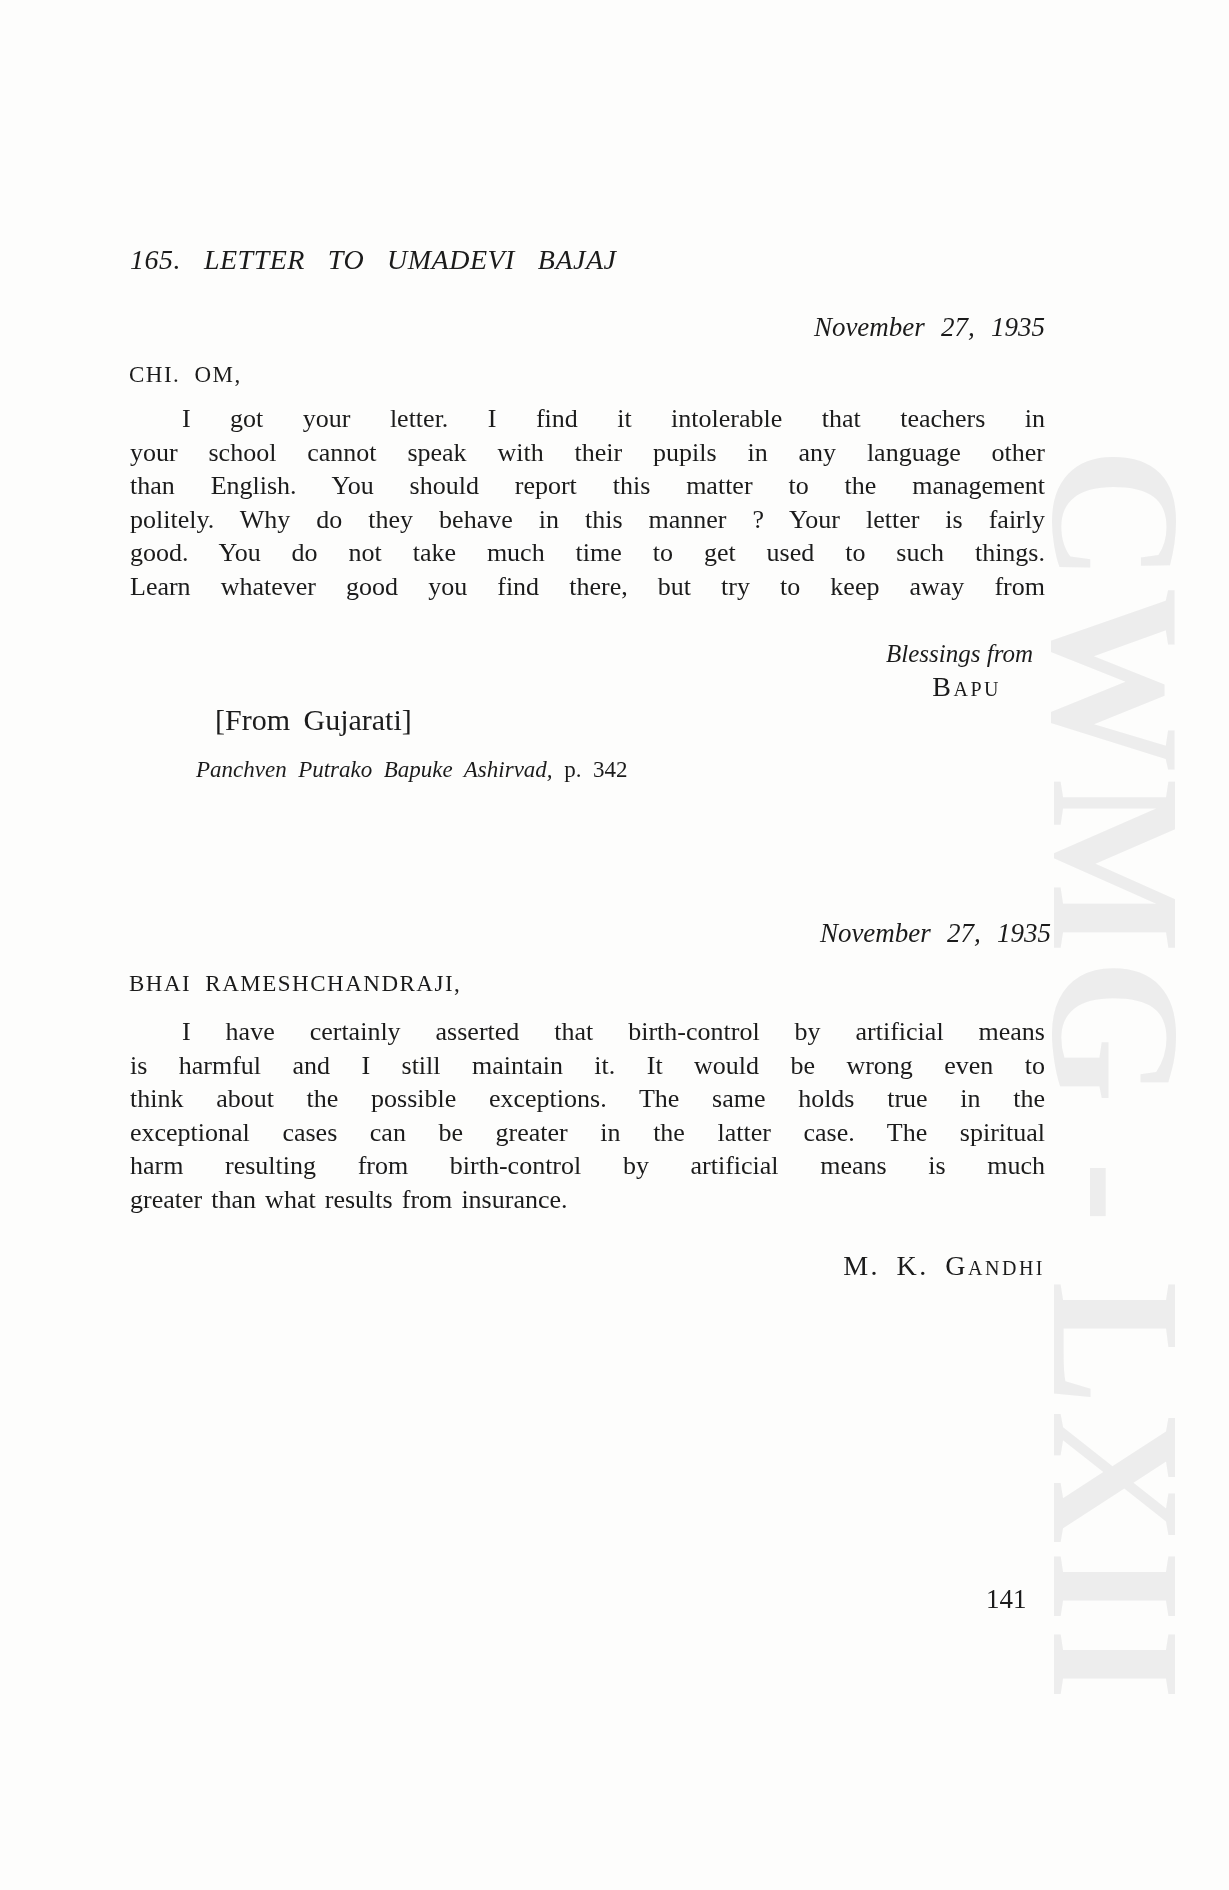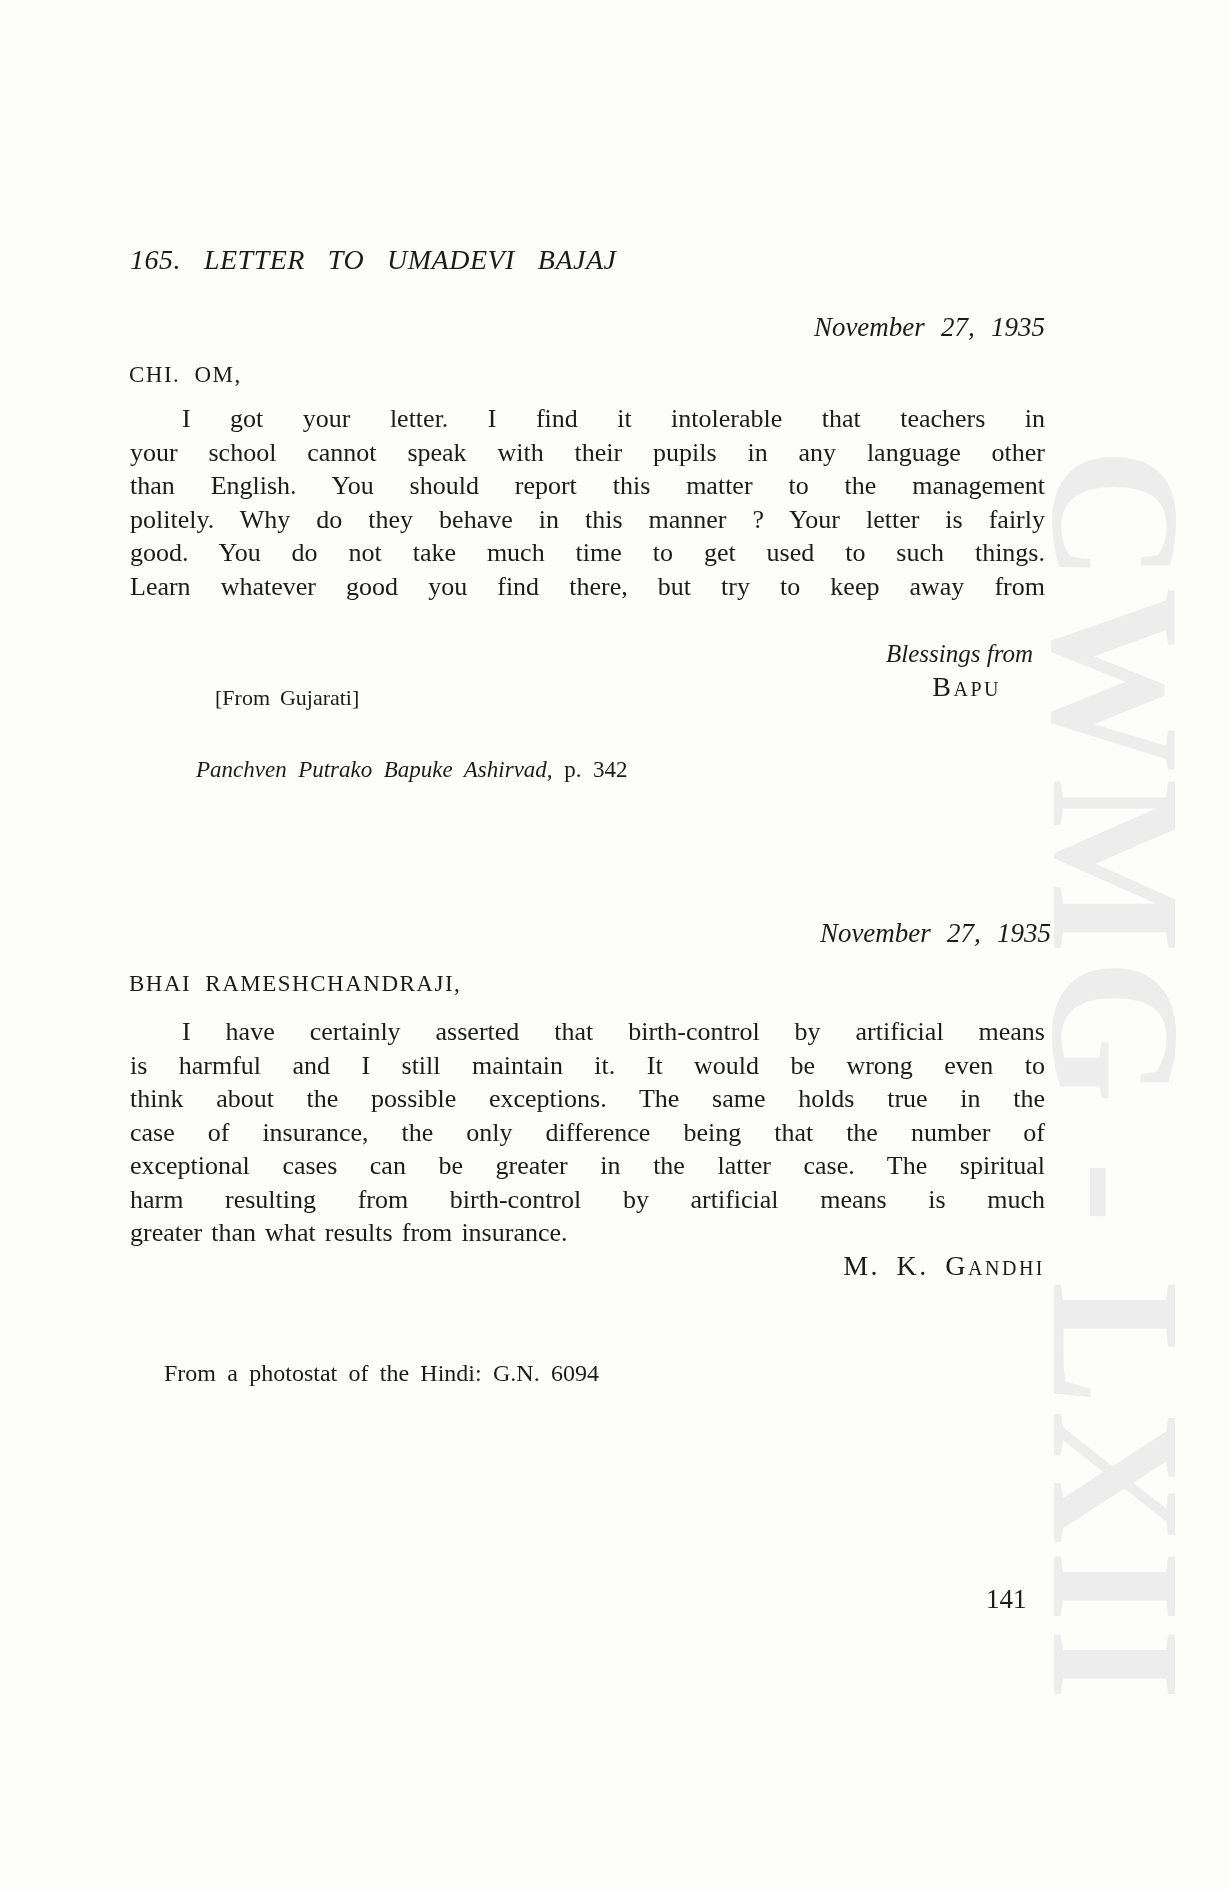--- a/index.html
+++ b/index.html
@@ -91,22 +91,22 @@
     font-variant: small-caps;
     font-size: 28px;
     letter-spacing: 2.5px;
     text-align: right;
   }
   .l1-signature { right: 228px; top: 671px; }
   .l2-signature { right: 184px; top: 1250px; word-spacing: 0.25em; }
 
   .origin-note {
     left: 215px;
-    top: 685px;
-    font-size: 22px;
+    top: 703px;
+    font-size: 30px;
     word-spacing: 0.2em;
   }
   .source-line {
     left: 196px;
     top: 757px;
     font-size: 23px;
     word-spacing: 0.25em;
   }
   .source-line .src-title { font-style: italic; }
   .l2-source {
@@ -156,25 +156,23 @@
 
 
   <div class="block letter-date l2-date">November 27, 1935</div>
 
   <div class="block salutation l2-salutation">BHAI RAMESHCHANDRAJI,</div>
 
   <div class="block letter-body l2-body">
       <div class="tline first">I have certainly asserted that birth-control by artificial means</div>
       <div class="tline">is harmful and I still maintain it. It would be wrong even to</div>
       <div class="tline">think about the possible exceptions. The same holds true in the</div>
-      <div class="tline">case of insurance, the only difference being that the number of</div>
       <div class="tline">exceptional cases can be greater in the latter case. The spiritual</div>
       <div class="tline">harm resulting from birth-control by artificial means is much</div>
       <div class="tline last">greater than what results from insurance.</div>
     </div>
 
   <div class="block signature-sc l2-signature">M. K. Gandhi</div>
 
-  <div class="block l2-source source-166">From a photostat of the Hindi: G.N. 6094</div>
 
   <div class="block page-number">141</div>
 
 </div>
 
 </body></html>

